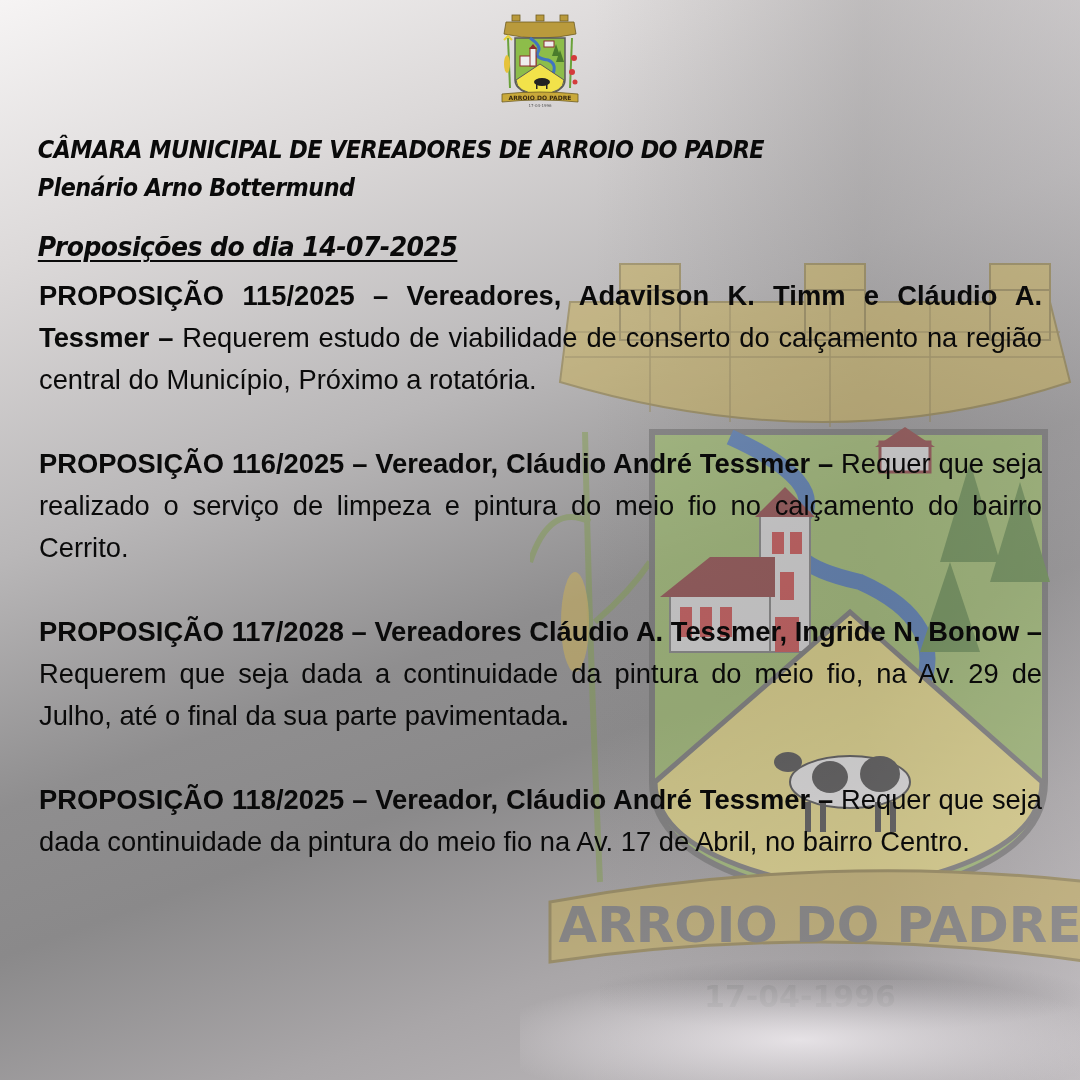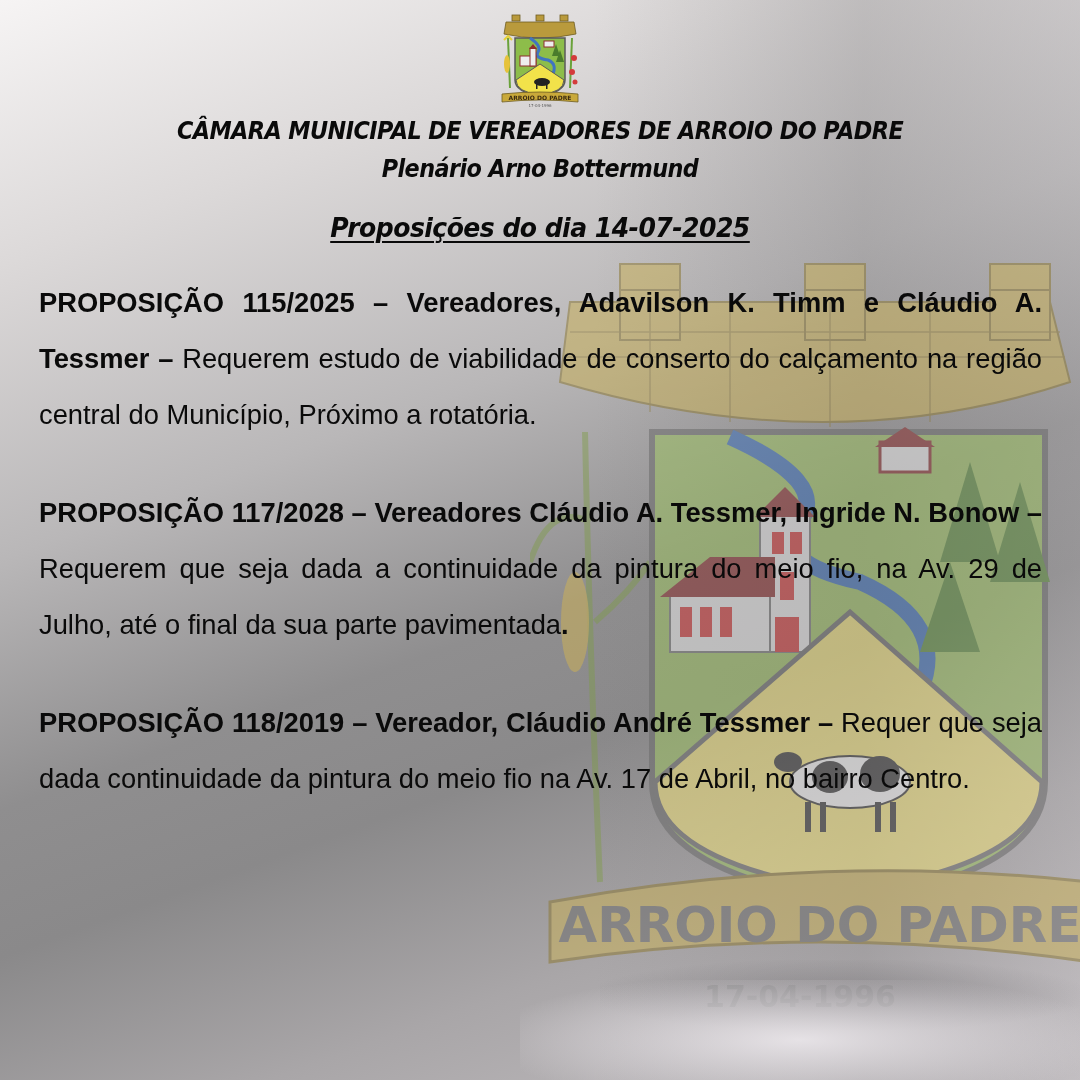--- a/index.html
+++ b/index.html
@@ -23,39 +23,39 @@
     }
     .bottom-shadow {
       position: absolute; left: 600px; top: 960px; width: 480px; height: 70px;
       background: radial-gradient(ellipse at 50% 50%, rgba(90,88,92,0.35) 0%, rgba(90,88,92,0) 75%);
       pointer-events: none;
     }
     
     .watermark { position: absolute; left: 530px; top: 262px; width: 560px; height: 760px; opacity: 0.55; pointer-events: none; }
     .crest-small { position: absolute; left: 498px; top: 14px; width: 84px; height: 94px; }
 
-    .header { position: absolute; left: 0; top: 112px; width: 1080px; text-align: center; }
+    .header { position: absolute; left: 0; top: 131px; width: 1080px; }
     .h-title {
       font-family: "DejaVu Sans", sans-serif; font-style: italic; font-weight: bold;
       font-size: 24px; letter-spacing: -0.6px; transform: scaleX(0.93); margin: 0; line-height: 38px;
     }
     .h-sub {
       font-family: "DejaVu Sans", sans-serif; font-style: italic; font-weight: bold;
       font-size: 24px; letter-spacing: -0.6px; transform: scaleX(0.93); margin: 0; line-height: 38px;
     }
     .h-date {
       font-family: "DejaVu Sans", sans-serif; font-style: italic; font-weight: bold;
       font-size: 27px; letter-spacing: -0.6px; margin-top: 20px; line-height: 40px;
       transform: scaleX(0.93);
     }
     .h-date span { text-decoration: underline; text-decoration-thickness: 2px; text-underline-offset: 4px; }
 
     .content { position: absolute; left: 39px; top: 275px; width: 1003px; }
     .prop {
-      font-size: 27.3px; line-height: 56px; text-align: justify; margin: 0 0 42px 0;
+      font-size: 27.3px; line-height: 42px; text-align: justify; margin: 0 0 42px 0;
       text-align-last: left;
     }
     .prop b { font-weight: bold; }
   </style>
 </head>
 <body>
 
 <div class="bg-shade-right"></div>
 
 <svg class="watermark" viewBox="0 0 560 760">
@@ -169,15 +169,16 @@
 </svg>
 
 <div class="header">
   <p class="h-title">CÂMARA MUNICIPAL DE VEREADORES DE ARROIO DO PADRE</p>
   <p class="h-sub">Plenário Arno Bottermund</p>
   <div class="h-date"><span>Proposições do dia 14-07-2025</span></div>
 </div>
 
 <div class="content">
   <p class="prop"><b>PROPOSIÇÃO 115/2025 – Vereadores, Adavilson K. Timm e Cláudio A. Tessmer –</b><span> Requerem estudo de viabilidade de conserto do calçamento na região central do Município, Próximo a rotatória.</span></p>
+  <p class="prop"><b>PROPOSIÇÃO 116/2025 – Vereador, Cláudio André Tessmer –</b><span> Requer que seja realizado o serviço de limpeza e pintura do meio fio no calçamento do bairro Cerrito.</span></p>
   <p class="prop"><b>PROPOSIÇÃO 117/2028 – Vereadores Cláudio A. Tessmer, Ingride N. Bonow –</b><span> Requerem que seja dada a continuidade da pintura do meio fio, na Av. 29 de Julho, até o final da sua parte pavimentada</span><b>.</b></p>
-  <p class="prop"><b>PROPOSIÇÃO 118/2019 – Vereador, Cláudio André Tessmer –</b><span> Requer que seja dada continuidade da pintura do meio fio na Av. 17 de Abril, no bairro Centro.</span></p>
+  <p class="prop"><b>PROPOSIÇÃO 118/2025 – Vereador, Cláudio André Tessmer –</b><span> Requer que seja dada continuidade da pintura do meio fio na Av. 17 de Abril, no bairro Centro.</span></p>
 </div>
 
 </body></html>

